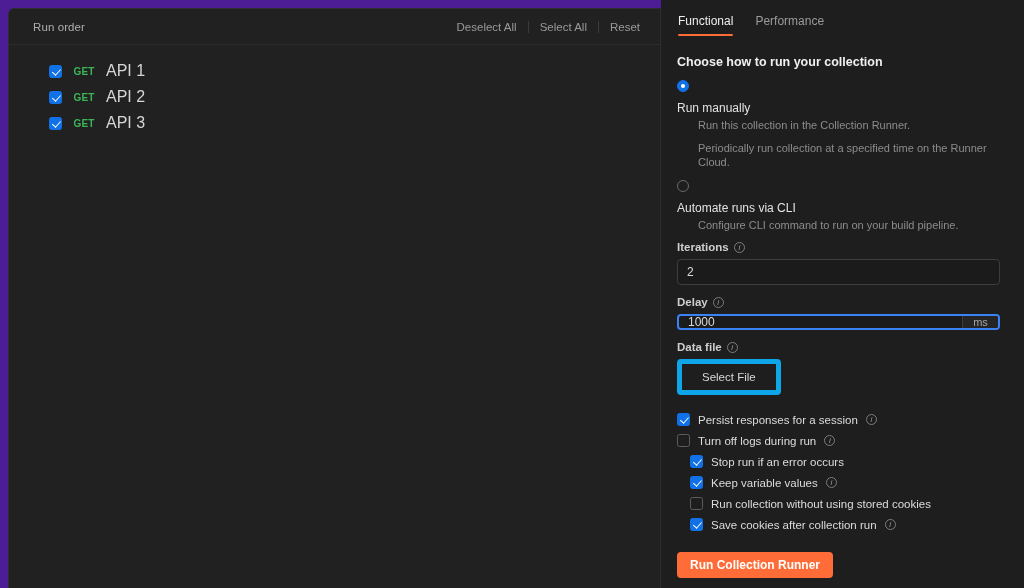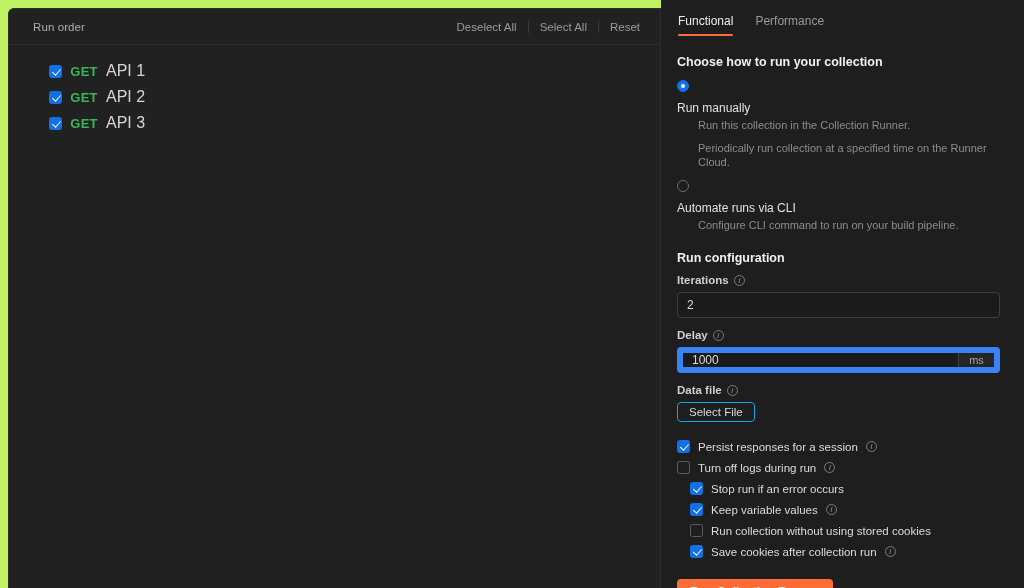--- a/index.html
+++ b/index.html
@@ -6,21 +6,21 @@
   html, body {
     width: 1024px; height: 588px;
     background: #1b1b1b;
     font-family: "Liberation Sans", sans-serif;
     overflow: hidden;
   }
   .app {
     position: absolute; left: 0; top: 0;
     width: 1024px; height: 588px;
     display: flex;
-    background: #bef264;
+    background: #4c1d95;
   }
   
   .left-panel {
     width: 661px; height: 588px;
     background: #212121;
     border: 1px solid #2e2e2e;
     border-bottom: none;
     border-left: none;
     border-top-left-radius: 6px;
     margin-left: 8px;
@@ -60,21 +60,21 @@
     border: 1px solid #5c5c5c; background: transparent;
   }
   .cb.on { background: #1172e8; border-color: #1172e8; }
   .cb.on::after {
     content: ""; position: absolute;
     left: 4px; top: 1px; width: 3.5px; height: 7px;
     border: solid #fff; border-width: 0 1.8px 1.8px 0;
     transform: rotate(42deg);
   }
   .method {
-    font-size: 13px; color: #3bb556; font-weight: bold;
+    font-size: 10px; color: #3bb556; font-weight: bold;
     width: 44px; text-align: center; letter-spacing: .2px;
   }
   .req-name { font-size: 16px; color: #d6d6d6; }
 
   
   .right-panel {
     width: 363px; height: 588px;
     background: #1e1e1e;
     padding: 0 24px 0 16px;
     position: relative;
@@ -121,36 +121,36 @@
     display: inline-flex; align-items: center; justify-content: center;
     flex: 0 0 auto;
   }
   .input {
     width: 100%; height: 26px; background: #1b1b1b;
     border: 1px solid #3d3d3d; border-radius: 4px;
     color: #dcdcdc; font-size: 12px;
     padding: 0 9px; font-family: "Liberation Sans", sans-serif;
     display: flex; align-items: center;
   }
-  .input-group { display: flex; width: 100%; height: 26px;
-    border: 6px solid #3b82f6; border-radius: 4px; overflow: hidden; background: #1b1b1b; }
+  .input-group { display: flex; width: 100%; height: 16px;
+    border: 2px solid #3b82f6; border-radius: 4px; overflow: hidden; background: #1b1b1b; }
   .input-group .inp-val {
     flex: 1; display: flex; align-items: center;
     padding: 0 9px; font-size: 12px; color: #dcdcdc;
   }
   .input-suffix {
     width: 36px; display: flex; align-items: center; justify-content: center;
     background: #252525; border-left: 1px solid #3d3d3d;
     font-size: 11px; color: #a5a5a5;
   }
   .field { margin-bottom: 11px; }
   .btn-outline {
     display: inline-flex; align-items: center; justify-content: center;
-    height: 20px; padding: 0 11px;
-    border: 1px solid #0ea5e9; border-radius: 4px;
+    height: 36px; padding: 0 20px;
+    border: 5px solid #0ea5e9; border-radius: 4px;
     background: transparent; color: #d8d8d8; font-size: 11.5px;
     cursor: pointer; font-family: "Liberation Sans", sans-serif;
   }
   .check-row {
     display: flex; align-items: center; gap: 8px;
     margin-bottom: 8px; cursor: pointer;
   }
   .check-label { font-size: 11.5px; color: #dcdcdc; }
   .adv-header {
     display: flex; align-items: center; gap: 9px;
@@ -226,21 +226,20 @@
     <div class="radio-desc">Run this collection in the Collection Runner.</div>
 
     <div class="radio-desc">Periodically run collection at a specified time on the Runner Cloud.</div>
 
     <div class="radio-row">
       <span class="radio"></span>
       <span class="radio-label">Automate runs via CLI</span>
     </div>
     <div class="radio-desc">Configure CLI command to run on your build pipeline.</div>
 
-    <div class="sec-title">Run configuration</div>
 
     <div class="field">
       <div class="field-label">
         <span>Iterations</span>
         <span class="info">i</span>
       </div>
       <div class="input">2</div>
     </div>
 
     <div class="field">

